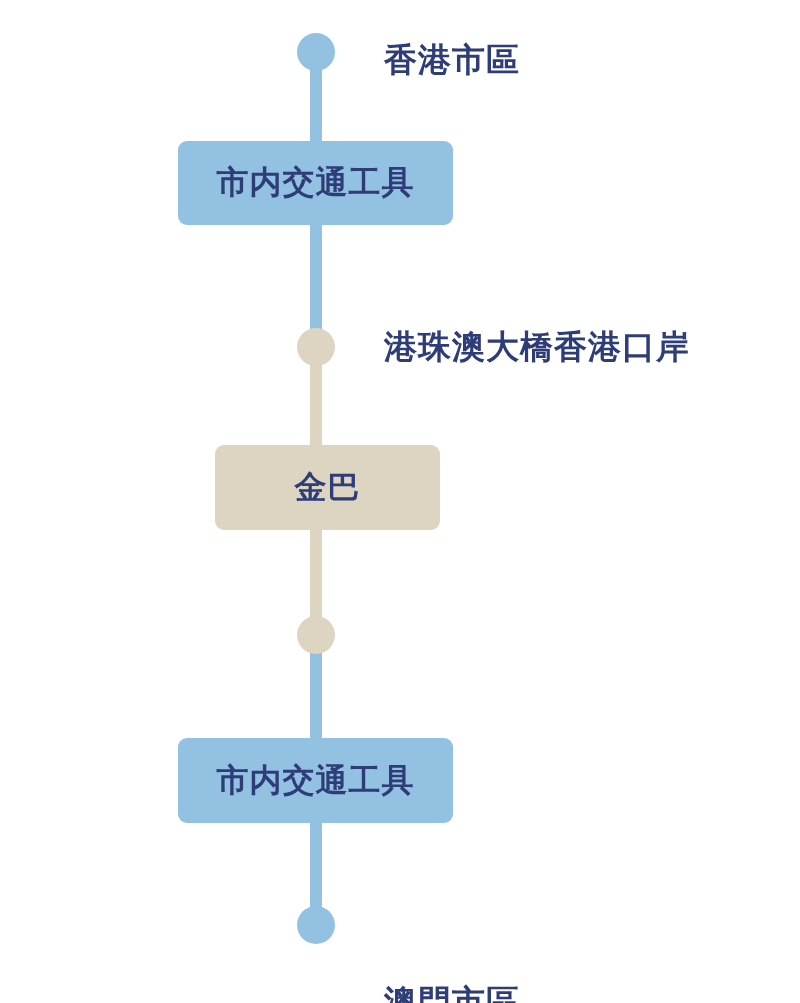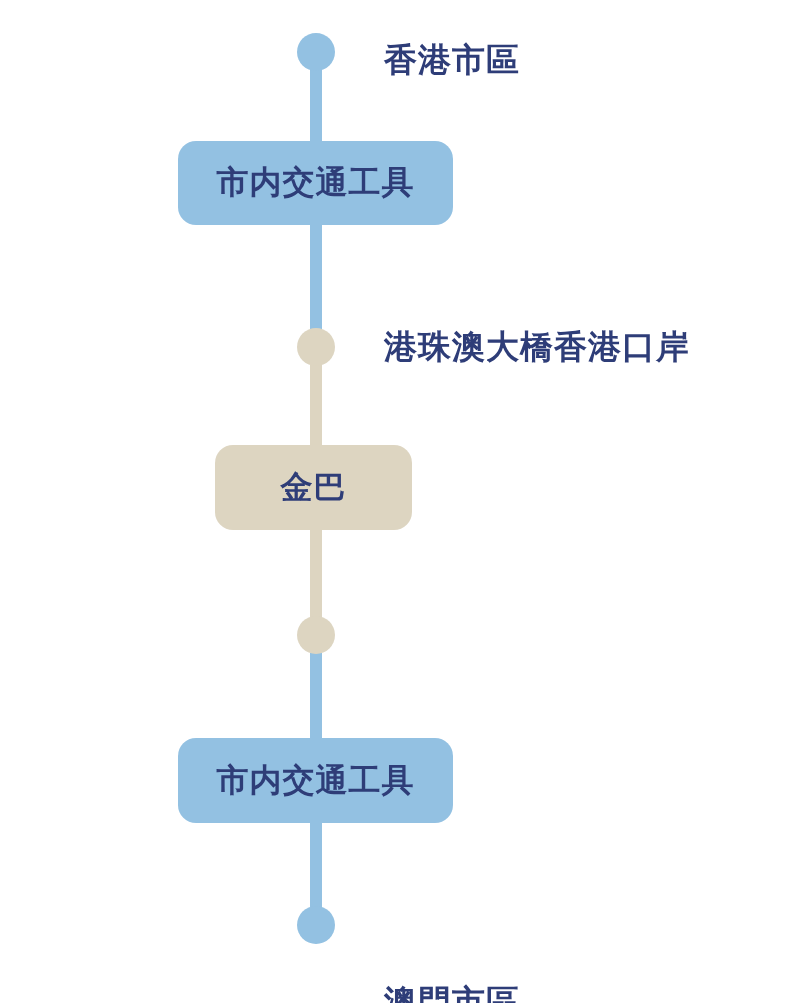--- a/index.html
+++ b/index.html
@@ -31,21 +31,21 @@
     position:absolute;
     width:38px;
     height:38px;
     border-radius:50%;
     left:297px; 
   }
   .node.blue{background:var(--blue);}
   .node.beige{background:var(--beige);}
   .box{
     position:absolute;
-    border-radius:18px;
+    border-radius:9px;
     display:flex;
     align-items:center;
     justify-content:center;
     font-size:32px;
     font-weight:bold;
     color:var(--text);
     letter-spacing:1px;
   }
   .box.blue{background:var(--blue);}
   .box.beige{background:var(--beige);}
@@ -66,21 +66,21 @@
 <div class="canvas">
 
   <div class="line blue" style="top:52px;  height:295px;"></div>
   <div class="line beige" style="top:347px; height:288px;"></div>
   <div class="line blue" style="top:635px; height:290px;"></div>
 
   <div class="box blue" style="left:178px; top:141px; width:275px; height:84px;">
     <span>市内交通工具</span>
   </div>
 
-  <div class="box beige" style="left:215px; top:445px; width:197px; height:85px;">
+  <div class="box beige" style="left:215px; top:445px; width:225px; height:85px;">
     <span>金巴</span>
   </div>
 
   <div class="box blue" style="left:178px; top:738px; width:275px; height:85px;">
     <span>市内交通工具</span>
   </div>
 
   <div class="node blue" style="top:33px;"></div>
   <div class="node beige" style="top:328px;"></div>
   <div class="node beige" style="top:616px;"></div>

